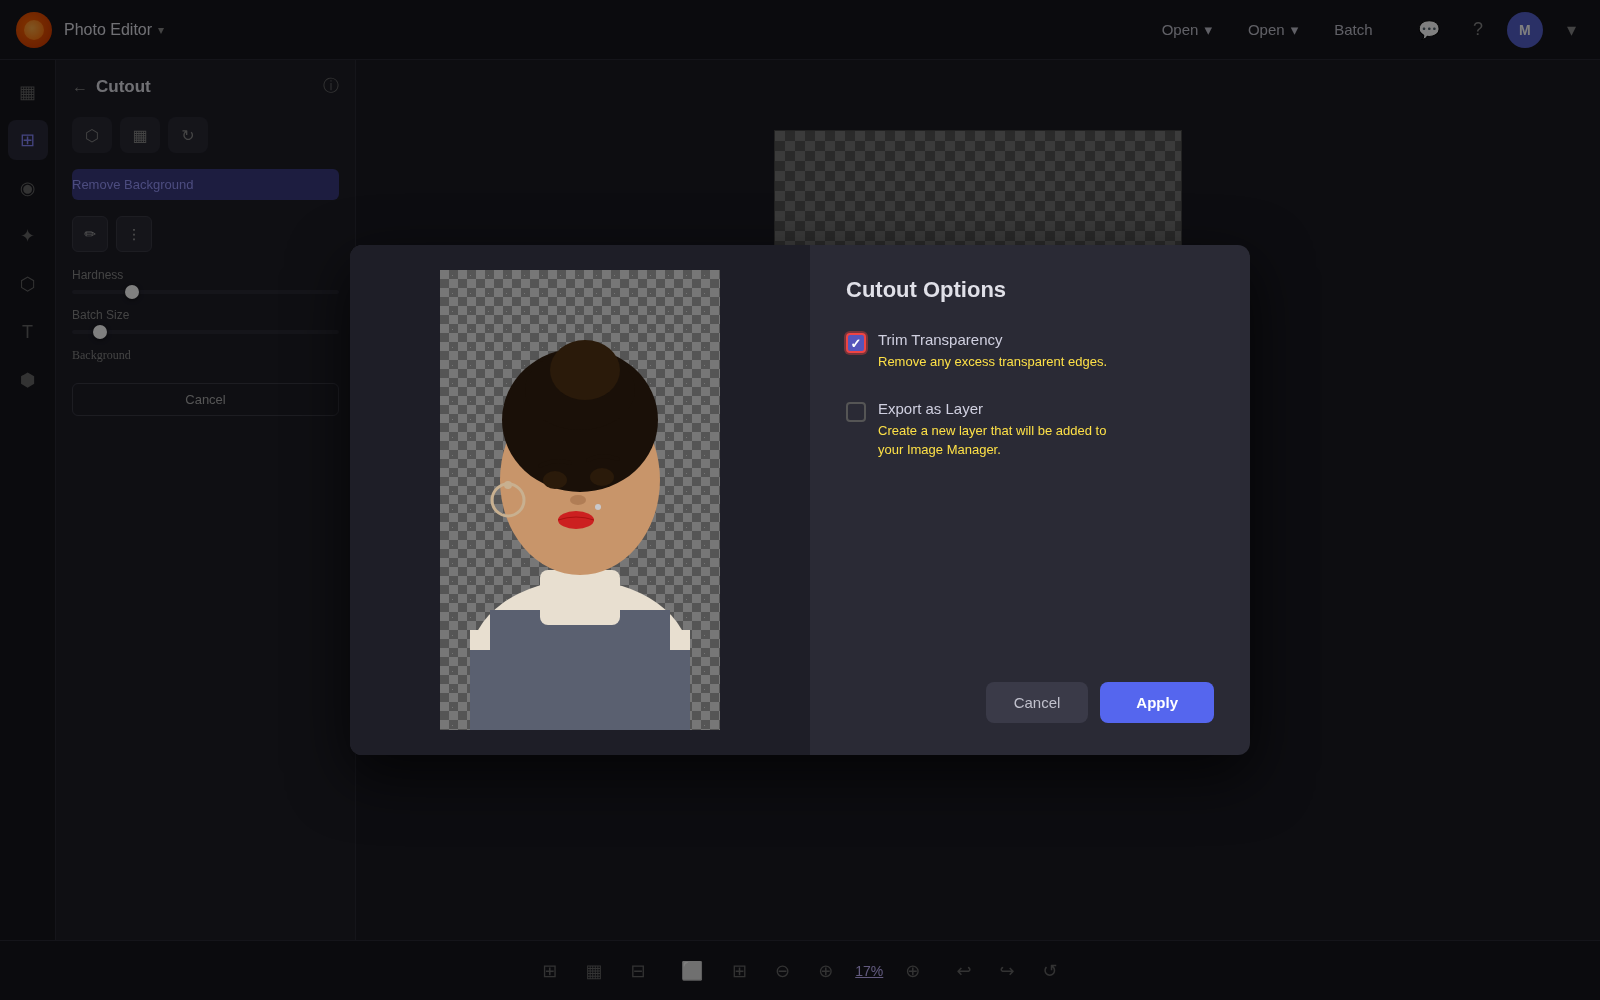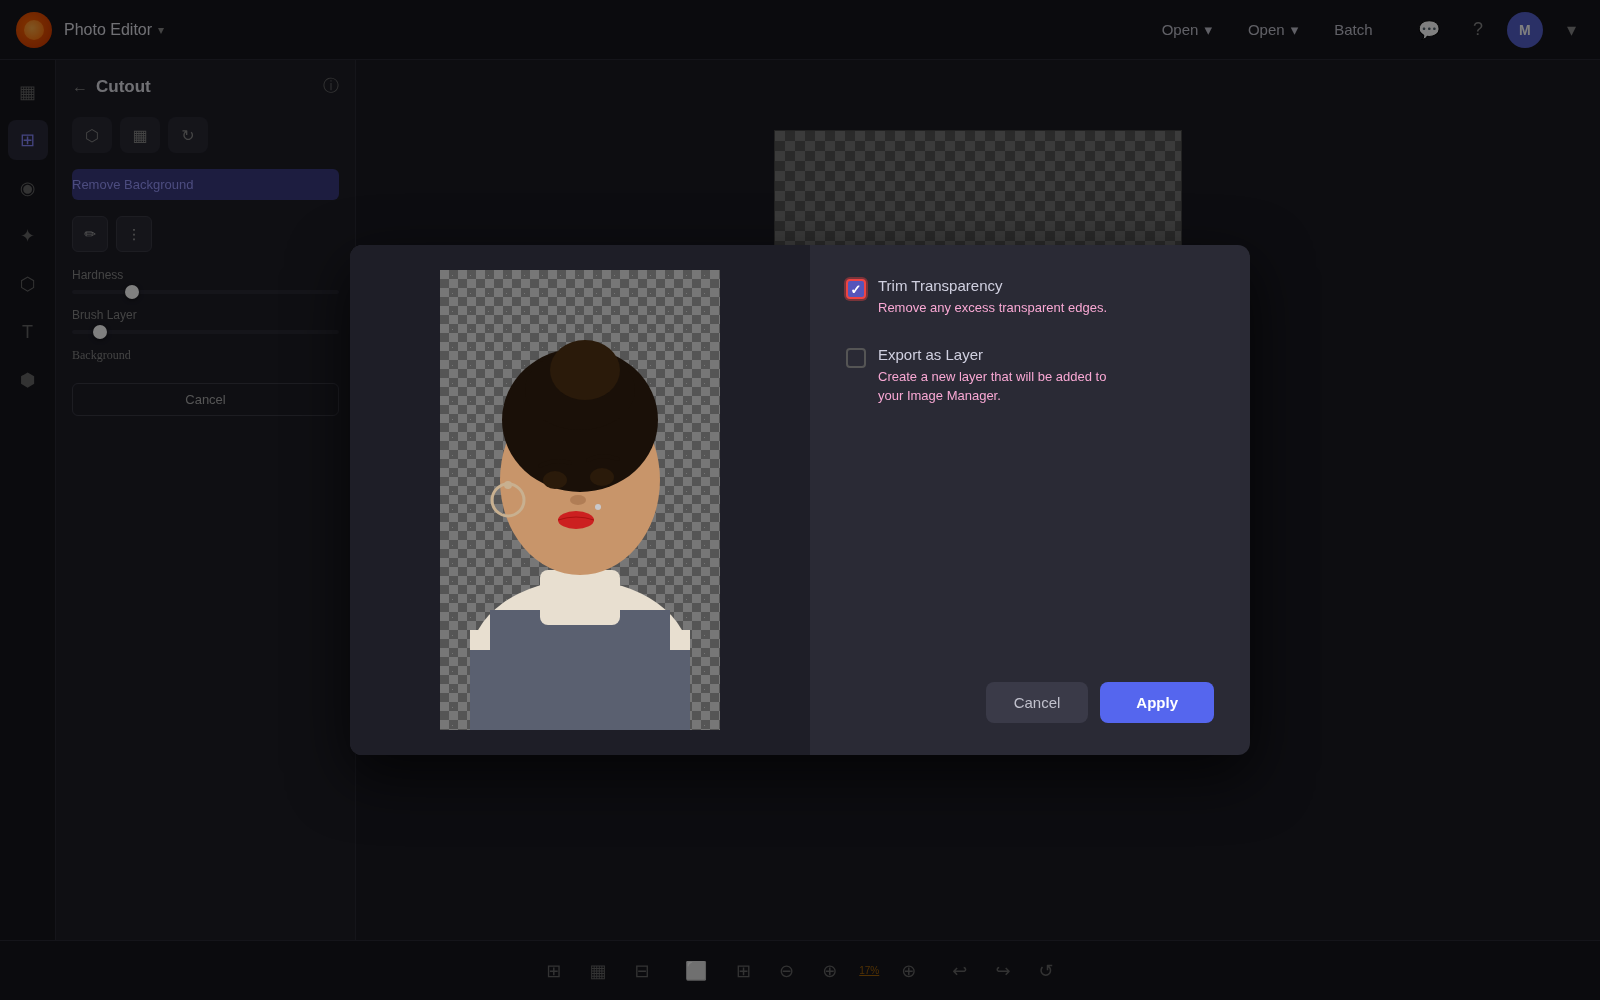--- a/index.html
+++ b/index.html
@@ -265,22 +265,22 @@
       z-index: 10;
     }
     .bottombar-btn {
       color: #666;
       background: none; border: none;
       font-size: 18px;
       cursor: pointer;
       padding: 6px;
     }
     .bottombar-zoom {
-      color: #a16207;
-      font-size: 10px;
+      color: #c4b5fd;
+      font-size: 14px;
       text-decoration: underline;
     }
     .bottombar-section {
       display: flex; align-items: center; gap: 16px;
     }
 
     
     .modal-overlay {
       position: absolute;
       inset: 0;
@@ -373,21 +373,21 @@
     .option-text-group {
       flex: 1;
     }
     .option-label {
       color: #d0d0e0;
       font-size: 15px;
       font-weight: 500;
       margin-bottom: 4px;
     }
     .option-desc {
-      color: #f9a8d4;
+      color: #fde047;
       font-size: 13px;
       line-height: 1.5;
     }
     .modal-spacer { flex: 1; }
     .modal-footer {
       display: flex;
       justify-content: flex-end;
       gap: 12px;
       align-items: center;
     }
@@ -468,21 +468,21 @@
     <button class="panel-tool-btn">✏</button>
     <button class="panel-tool-btn">⋮</button>
   </div>
   <div class="panel-slider-section">
     <div class="panel-slider-label">Hardness</div>
     <div class="panel-slider">
       <div class="panel-slider-thumb"></div>
     </div>
   </div>
   <div class="panel-slider-section">
-    <div class="panel-slider-label">Brush Layer</div>
+    <div class="panel-slider-label">Batch Size</div>
     <div class="panel-slider">
       <div class="panel-slider-thumb" style="left:8%;"></div>
     </div>
   </div>
   <div class="panel-slider-label" style="margin-top:14px;font-family:Liberation Serif, serif;">Background</div>
   <div class="panel-bottom-btns">
     <button class="panel-cancel-btn">Cancel</button>
   </div>
 </div>
 
@@ -552,20 +552,21 @@
           <circle cx="68" cy="230" r="16" fill="none" stroke="#c8b090" stroke-width="3"></circle>
 
           <circle cx="158" cy="237" r="3" fill="#c8c8cc"></circle>
 
           <circle cx="68" cy="215" r="4" fill="#c8b090"></circle>
         </svg>
       </div>
     </div>
 
     <div class="modal-options">
+      <h2 class="modal-title">Cutout Options</h2>
 
       <div class="option-row">
         <div class="checkbox-wrapper highlighted">
           <span class="checkbox-check">✓</span>
         </div>
         <div class="option-text-group">
           <div class="option-label">Trim Transparency</div>
           <div class="option-desc">Remove any excess transparent edges.</div>
         </div>
       </div>

